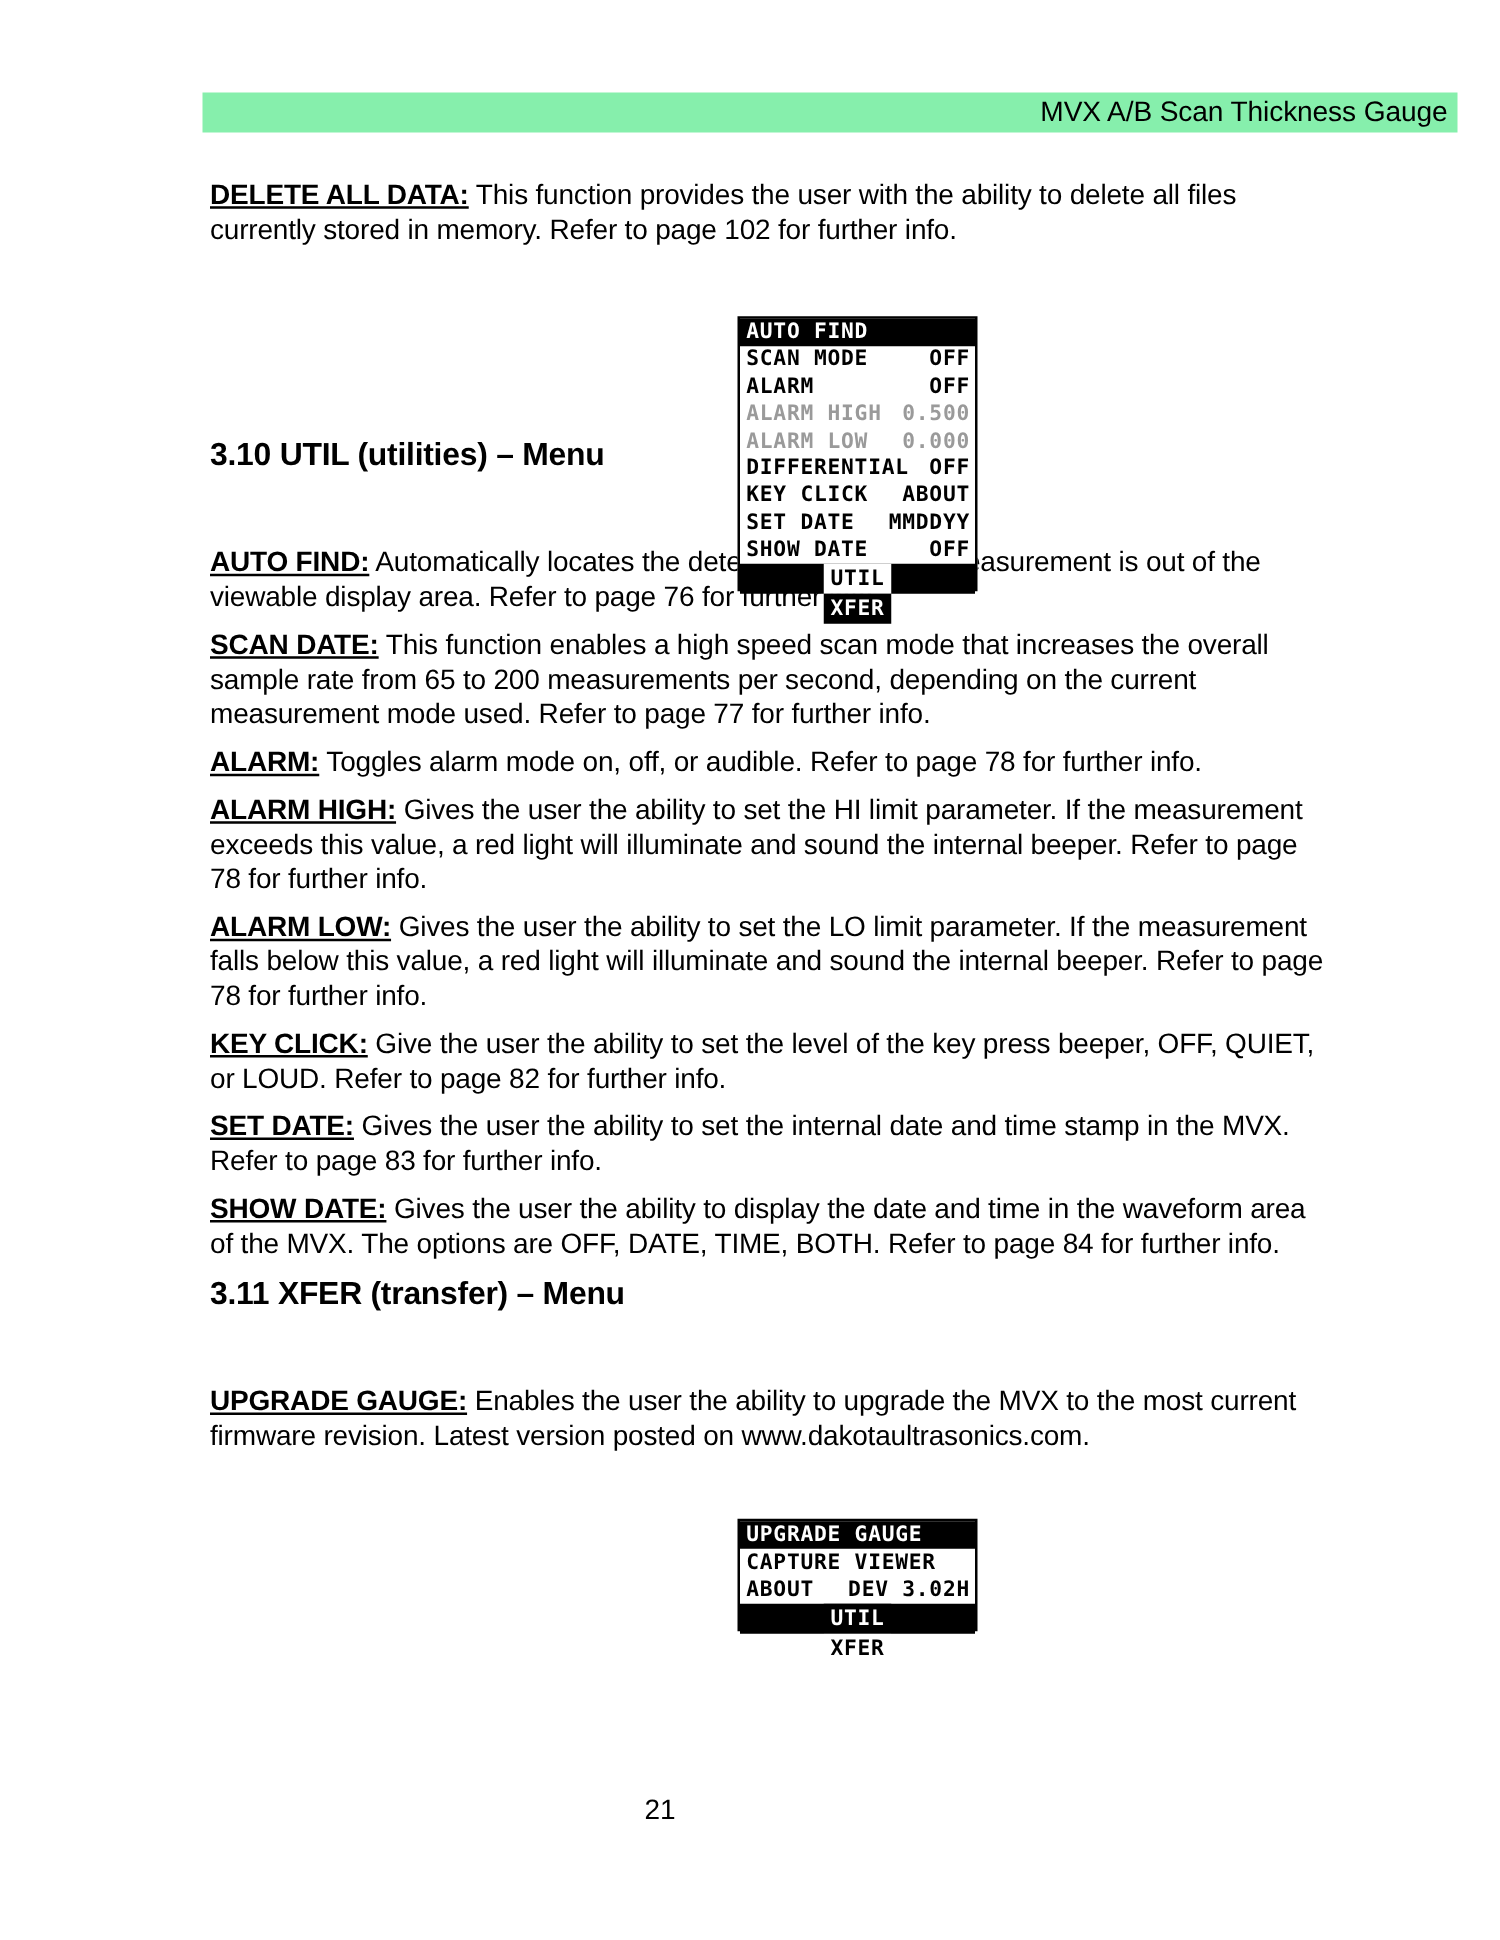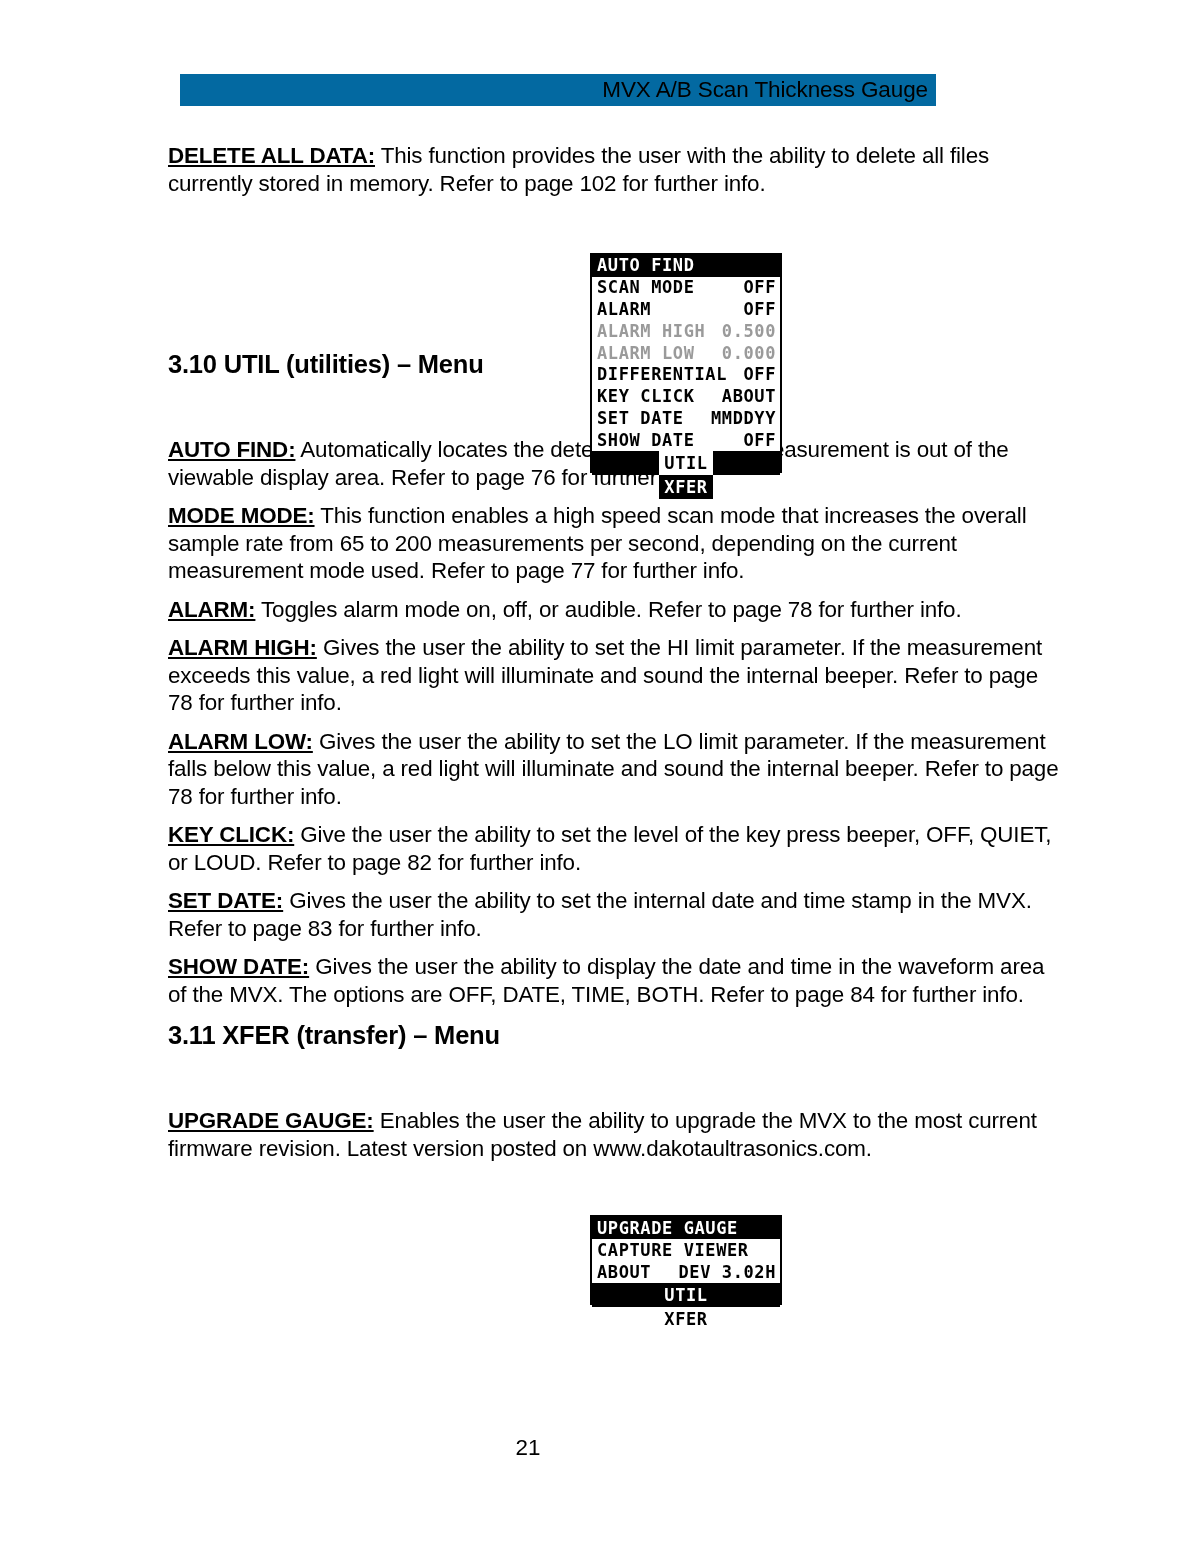--- a/index.html
+++ b/index.html
@@ -20,25 +20,25 @@
   .page {
     position: absolute;
     left: 0; top: 0;
     width: 1200px;
     height: 1552px;
   }
 
   
   .header-band {
     position: absolute;
-    left: 180px;
+    left: 162px;
     top: 74px;
-    width: 756px;
+    width: 1004px;
     height: 32px;
-    background: #0369a1;
+    background: #86efac;
     box-sizing: border-box;
   }
   .header-title {
     position: absolute;
     right: 8px;
     top: 2px;
     font-size: 22.5px;
     letter-spacing: -0.1px;
     white-space: nowrap;
     line-height: 28px;
@@ -179,21 +179,21 @@
       <span class="term">DELETE ALL DATA:</span><span>  This function provides the user with the ability to delete all files currently stored in memory.  Refer to page 102 for further info.</span>
     </p>
 
     <h2 class="section" style="margin-top:151px; margin-bottom:56px;">3.10 UTIL (utilities) – Menu</h2>
 
     <p class="para">
       <span class="term">AUTO FIND:</span><span>  Automatically locates the detection point if the measurement is out of the viewable display area.  Refer to page 76 for further info.</span>
     </p>
 
     <p class="para">
-      <span class="term">MODE MODE:</span><span>  This function enables a high speed scan mode that increases the overall sample rate from 65 to 200 measurements per second, depending on the current measurement mode used.  Refer to page 77 for further info.</span>
+      <span class="term">SCAN DATE:</span><span>  This function enables a high speed scan mode that increases the overall sample rate from 65 to 200 measurements per second, depending on the current measurement mode used.  Refer to page 77 for further info.</span>
     </p>
 
     <p class="para">
       <span class="term">ALARM:</span><span>  Toggles alarm mode on, off, or audible.  Refer to page 78 for further info.</span>
     </p>
 
     <p class="para">
       <span class="term">ALARM HIGH:</span><span>  Gives the user the ability to set the HI limit parameter.  If the measurement exceeds this value, a red light will illuminate and sound the internal beeper.  Refer to page 78 for further info.</span>
     </p>
 

